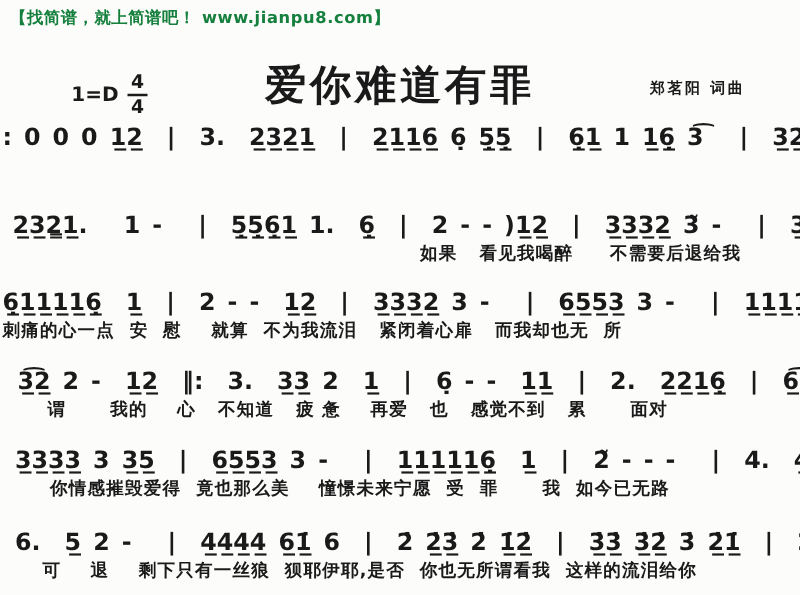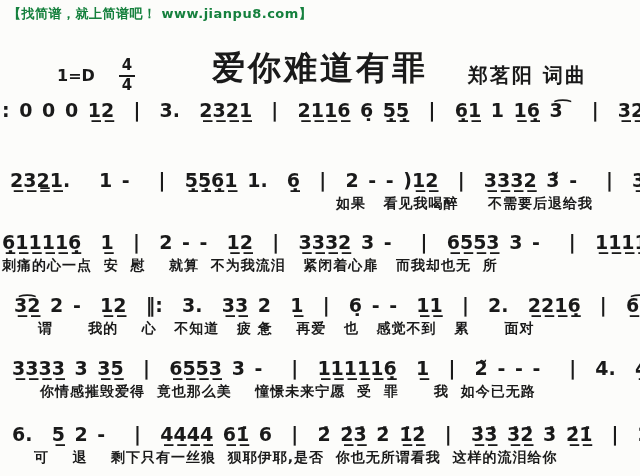--- a/index.html
+++ b/index.html
@@ -16,29 +16,29 @@
     color:#15803d; font-weight:bold; font-size:13px;
     letter-spacing:0.5px; white-space:pre;
   }
   .page-title {
     position:absolute; left:0; right:0; top:6px;
     text-align:center;
     font-size:33px; font-weight:bold; letter-spacing:3px;margin-top:40px;
   }
   .keysig {
     position:absolute; left:57px; top:58px;
-    display:flex; align-items:center; gap:24px;
+    display:flex; align-items:center; gap:7px;
     font-size:16px; font-weight:bold;
   }
   .frac { display:inline-flex; flex-direction:column; align-items:center; line-height:1.05; font-size:15px; font-weight:bold; }
   .frac .num { border-bottom:2px solid #1a1a1a; padding:0 3px 1px; }
   .frac .den { padding:1px 3px 0; }
   .credit {
-    position:absolute; left:468px; top:62px;
-    font-size:20px; font-weight:bold; letter-spacing:2px;
+    position:absolute; left:520px; top:62px;
+    font-size:12px; font-weight:bold; letter-spacing:2px;
   }
   .score-line { position:absolute; left:0; width:640px; }
   .notes {
     font-size:19px; font-weight:bold; white-space:pre;
     word-spacing:3px; line-height:1.1;
   }
   .lyrics {
     font-size:14px; font-weight:bold; white-space:pre;
     margin-top:5px; letter-spacing:1px; line-height:1.1;
   }

